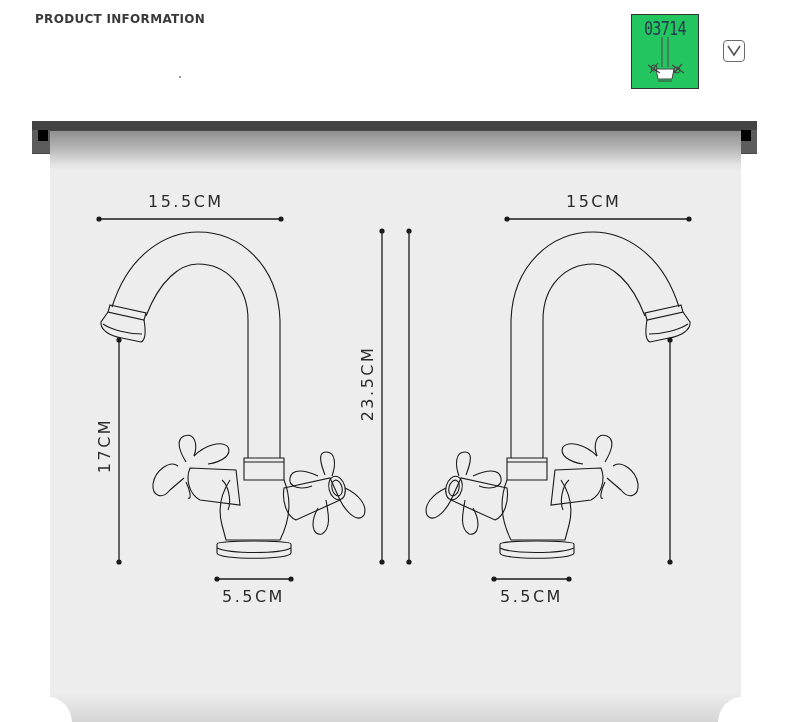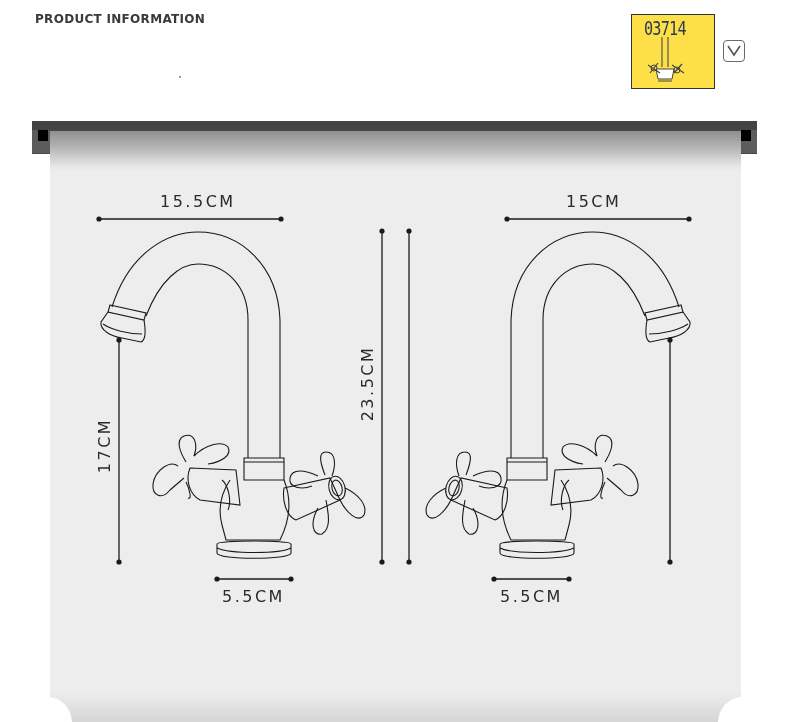--- a/index.html
+++ b/index.html
@@ -6,22 +6,22 @@
   body { width: 790px; height: 722px; position: relative; overflow: hidden; font-family: "DejaVu Sans", sans-serif; }
 
   .header-title {
     position: absolute; left: 35px; top: 12px;
     font-family: "DejaVu Sans", sans-serif; font-weight: bold;
     font-size: 12px; color: #3a3a3a; letter-spacing: 0.3px;
   }
   .stray-dot { position: absolute; left: 179px; top: 76px; width: 2px; height: 2px; background: #9a9a9a; }
 
   .thumb {
-    position: absolute; left: 631px; top: 14px; width: 84px; height: 75px;
-    border: 1.5px solid #333; background: #fde047; box-sizing: border-box; overflow: hidden;
+    position: absolute; left: 631px; top: 14px; width: 68px; height: 75px;
+    border: 1.5px solid #333; background: #22c55e; box-sizing: border-box; overflow: hidden;
   }
   .thumb-code {
     position: absolute; left: 12px; top: 2px; font-family: "DejaVu Sans Mono", monospace;
     font-size: 19px; color: #2a3a55; letter-spacing: -1px; transform: scaleX(0.8); transform-origin: left;
   }
   .thumb svg { position: absolute; left: 0; top: 0; }
 
   .dropdown-btn {
     position: absolute; left: 723px; top: 40px; width: 22px; height: 22px;
     border: 1.5px solid #6a6a6a; border-radius: 4px; box-sizing: border-box; background: #fff;
@@ -198,18 +198,18 @@
       <ellipse cx="337" cy="488" rx="8" ry="12" transform="rotate(-15 337 488)"></ellipse>
       <ellipse cx="337" cy="488" rx="5" ry="8" transform="rotate(-15 337 488)"></ellipse>
       <path d="M325 475 C 320 462, 318 452, 326 452 C 336 452, 336 465, 332 476"></path>
       <path d="M345 488 C 358 494, 368 505, 364 515 C 358 524, 346 512, 340 500"></path>
       <path d="M326 500 C 328 512, 332 528, 322 534 C 312 536, 310 522, 318 508"></path>
       <path d="M318 476 C 305 470, 292 468, 290 478 C 288 488, 302 490, 312 486"></path>
     </g>
   </g>
 </svg>
 
-<div class="dim-label" style="left:148px; top:192px;margin-left:12px;">15.5CM</div>
+<div class="dim-label" style="left:148px; top:192px;">15.5CM</div>
 <div class="dim-label" style="left:566px; top:192px;text-align:center;">15CM</div>
 <div class="dim-label dim-vertical" style="left:76px; top:436px; width:56px; text-align:center;">17CM</div>
 <div class="dim-label dim-vertical" style="left:328px; top:374px; width:78px; text-align:center;">23.5CM</div>
 <div class="dim-label" style="left:222px; top:587px;">5.5CM</div>
 <div class="dim-label" style="left:500px; top:587px;">5.5CM</div>
 
 </body></html>

